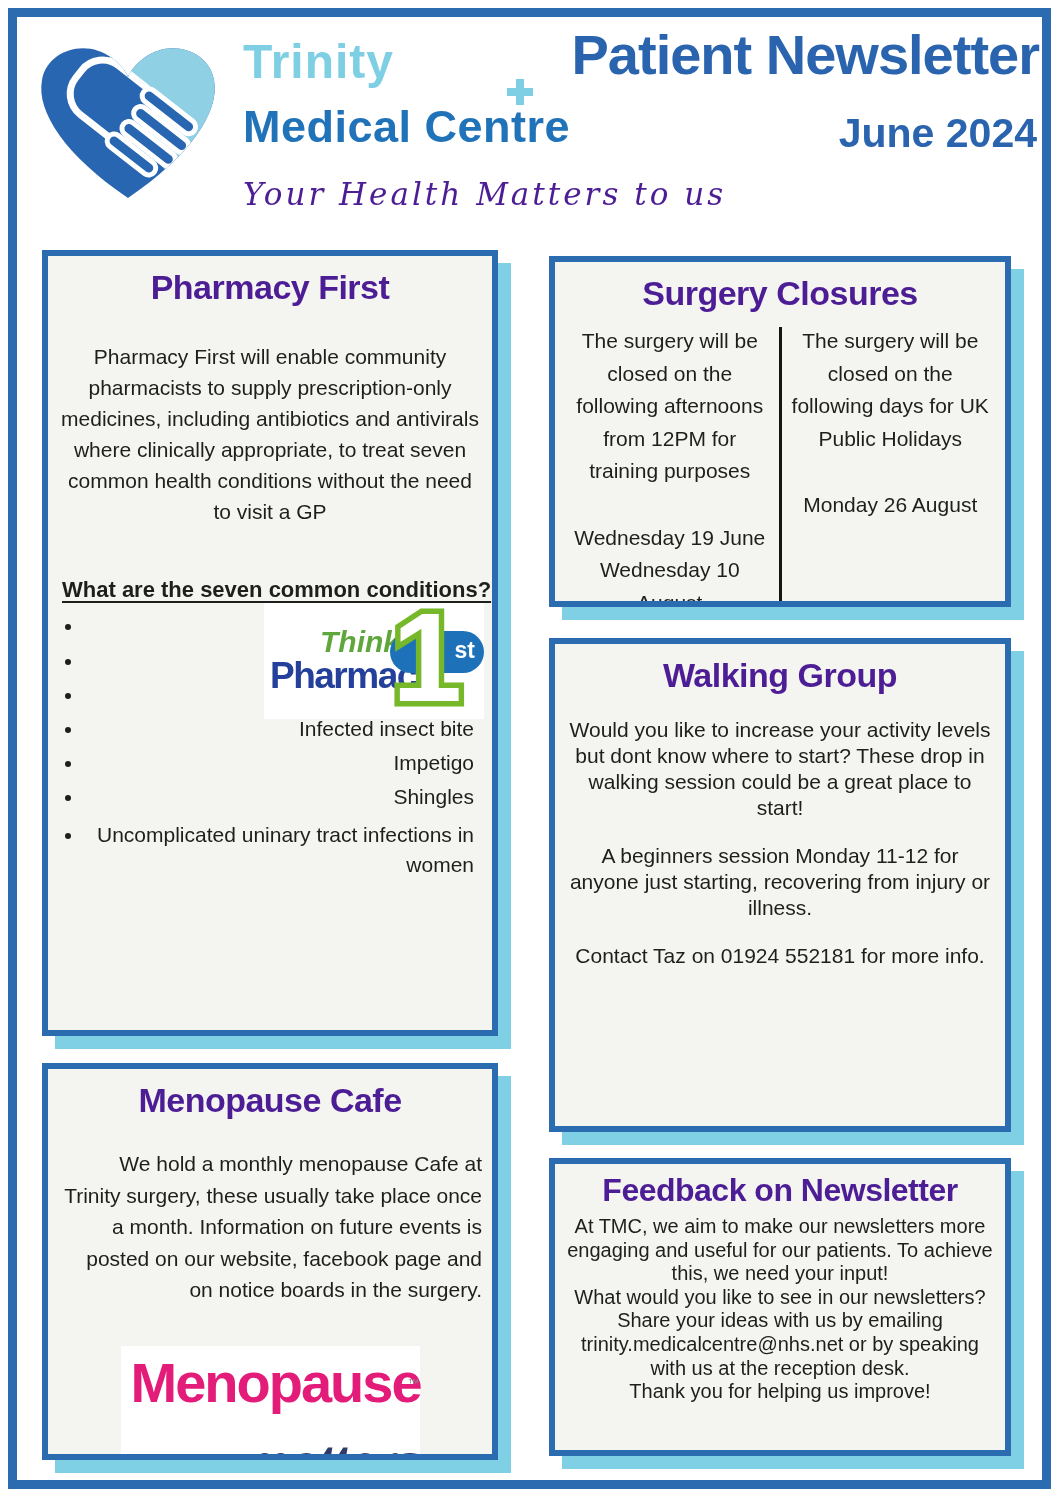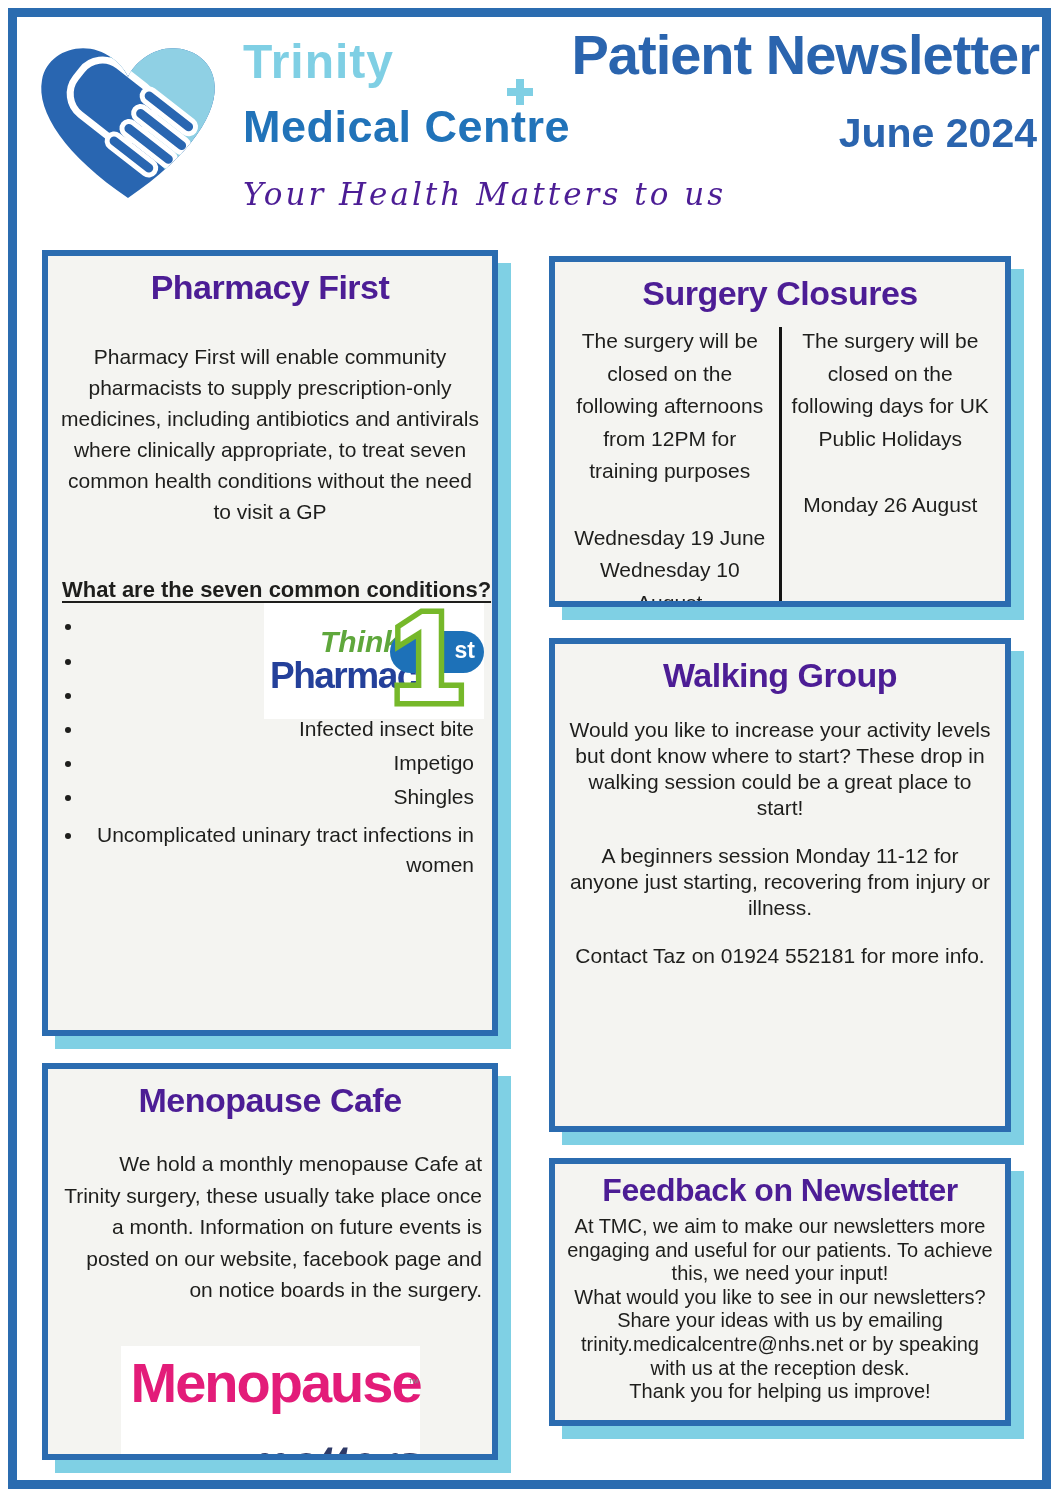--- a/index.html
+++ b/index.html
@@ -23,21 +23,21 @@
 
   
   .box{ position:absolute; background:#F4F4F1; border:6px solid #2B6CB0; box-shadow:13px 13px 0 0 #7FD0E4; color:#1E1E1C; overflow:hidden; }
   .box-title{ font-size:34px; font-weight:800; color:#4c1d95; text-align:center; margin-top:12px; letter-spacing:-0.5px; }
   .box-body{ font-size:21px; text-align:center; }
 
   #box-pharmacy{ left:42px; top:250px; width:456px; height:786px; }
   #box-menopause{ left:42px; top:1063px; width:456px; height:397px; }
   #box-surgery{ left:549px; top:256px; width:462px; height:351px; }
   #box-walking{ left:549px; top:638px; width:462px; height:494px; }
-  #box-feedback{ left:549px; top:1158px; width:462px; height:268px; }
+  #box-feedback{ left:549px; top:1158px; width:462px; height:298px; }
 
   
   .pf-para{ margin:16px 12px 0; line-height:1.48; }
   .pf-para2{ margin-top:34px; }
   .pf-heading{ margin:50px 0 0 14px; font-size:22px; font-weight:700; text-decoration:underline; text-underline-offset:4px; text-align:left; }
   .pf-listwrap{ position:relative; margin-top:12px; }
   .pf-list{ list-style:disc; margin-left:36px; text-align:right; }
   .pf-list li{ font-size:21px; line-height:1.05; margin-bottom:12px; padding-left:6px; max-width:390px; }
   .pf-list li:last-child{ line-height:1.45; }
 

